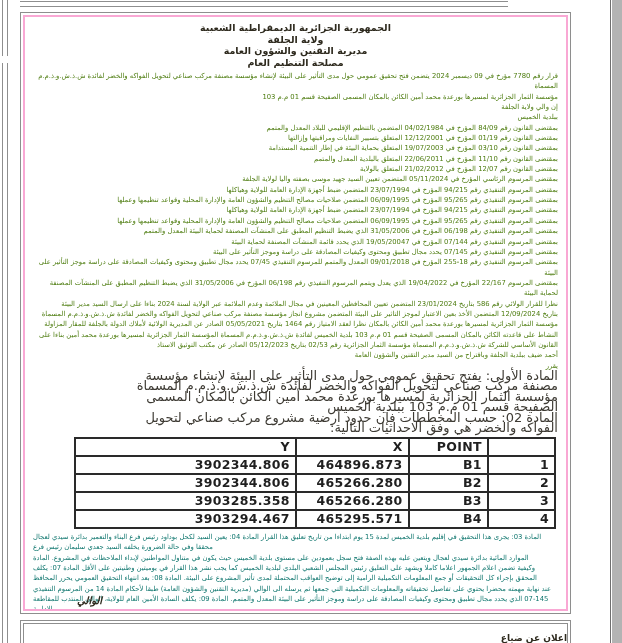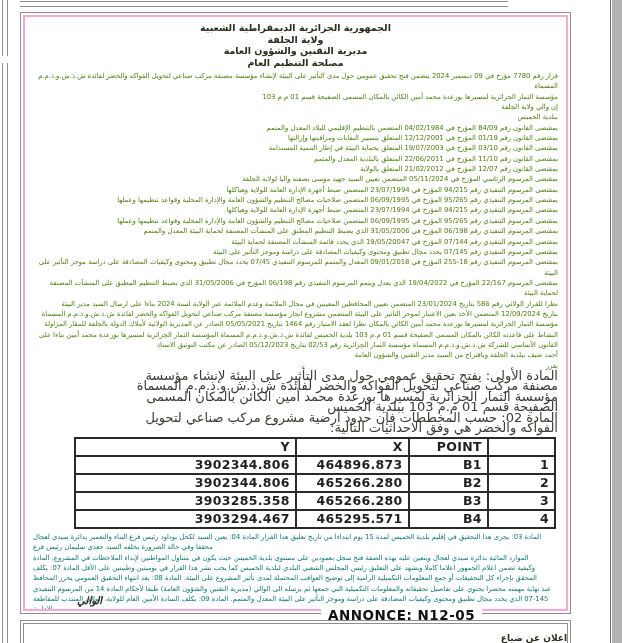--- a/index.html
+++ b/index.html
@@ -166,21 +166,20 @@
           <div class="line">الموارد المائية بدائرة سيدي لعجال ويتعين عليه بهذه الصفة فتح سجل بعمودين على مستوى بلدية الخميس حيث يكون في متناول المواطنين لإبداء الملاحظات في المشروع. المادة</div>
           <div class="line">وكيفية تضمن اعلام الجمهور اعلاما كاملا ويشهد على التعليق رئيس المجلس الشعبي البلدي لبلدية الخميس كما يجب نشر هذا القرار في يوميتين وطنيتين على الأقل المادة 07: يكلف</div>
           <div class="line">المحقق بإجراء كل التحقيقات أو جمع المعلومات التكميلية الرامية إلى توضيح العواقب المحتملة لمدى تأثير المشروع على البيئة. المادة 08: بعد انتهاء التحقيق العمومي يحرر المحافظ</div>
           <div class="line">عند نهاية مهمته محضرا يحتوي على تفاصيل تحقيقاته والمعلومات التكميلية التي جمعها ثم يرسله الى الوالي (مديرية التقنين والشؤون العامة) طبقا لأحكام المادة 14 من المرسوم التنفيذي</div>
           <div class="line">07-145 الذي يحدد مجال تطبيق ومحتوى وكيفيات المصادقة على دراسة وموجز التأثير على البيئة المعدل والمتمم. المادة 09: يكلف السادة الأمين العام للولاية، الوالي المنتدب للمقاطعة الإدارية</div>
         </div>
 
     </div>
 
     <div class="wali-signature">الوالي</div>
-    <div class="annonce">ANNONCE: N12-05</div>
   </div>
 
   <div class="bottom-box">
     <div class="bottom-box-inner">
       <div class="bottom-title">اعلان عن ضياع</div>
     </div>
   </div>
 
   <div class="page-edge-line"></div>
   <div class="scanner-background"></div>

